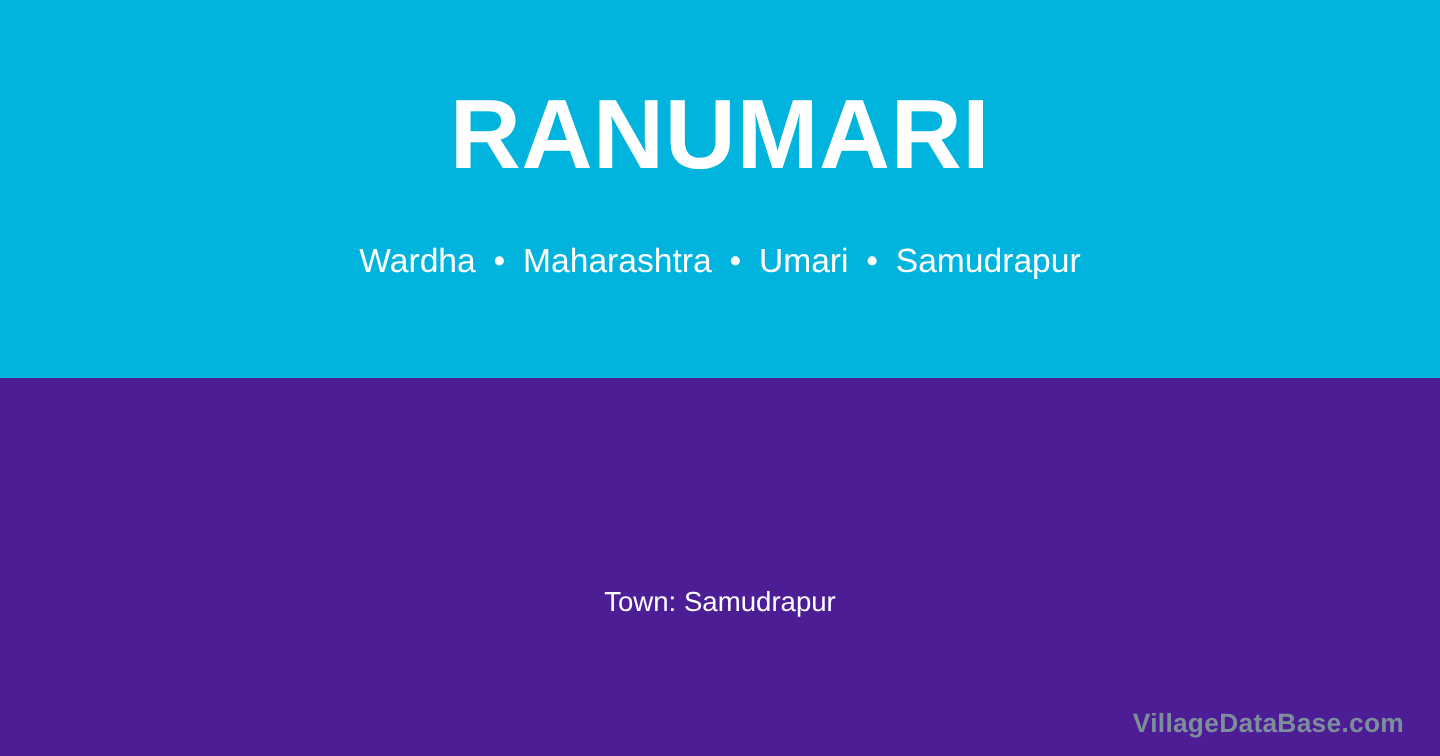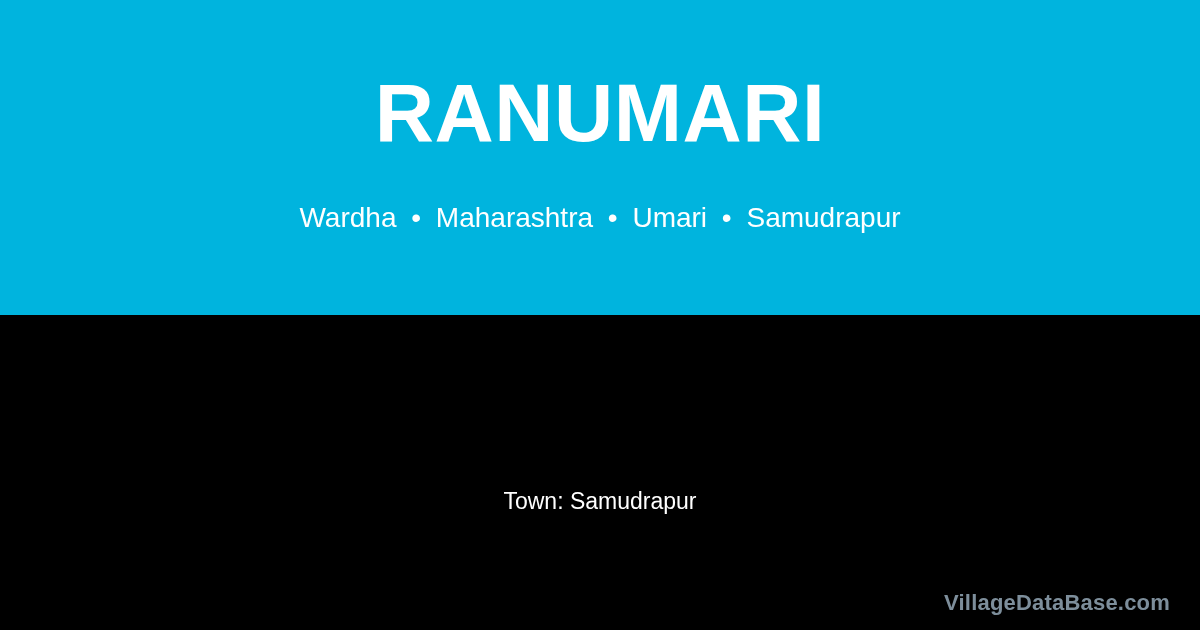--- a/index.html
+++ b/index.html
@@ -73,21 +73,21 @@
     padding: 0 7px;
     color: #FFFFFF;
   }
   
   .band-bottom {
     position: absolute;
     left: 0;
     top: 315px;
     width: 1200px;
     height: 315px;
-    background: #000000;
+    background: #4c1d95;
     box-sizing: border-box;
   }
   .detail-line {
     position: absolute;
     left: 0;
     top: 172px;
     width: 1200px;
     text-align: center;
     font-family: "Liberation Sans", sans-serif;
     font-size: 23px;

